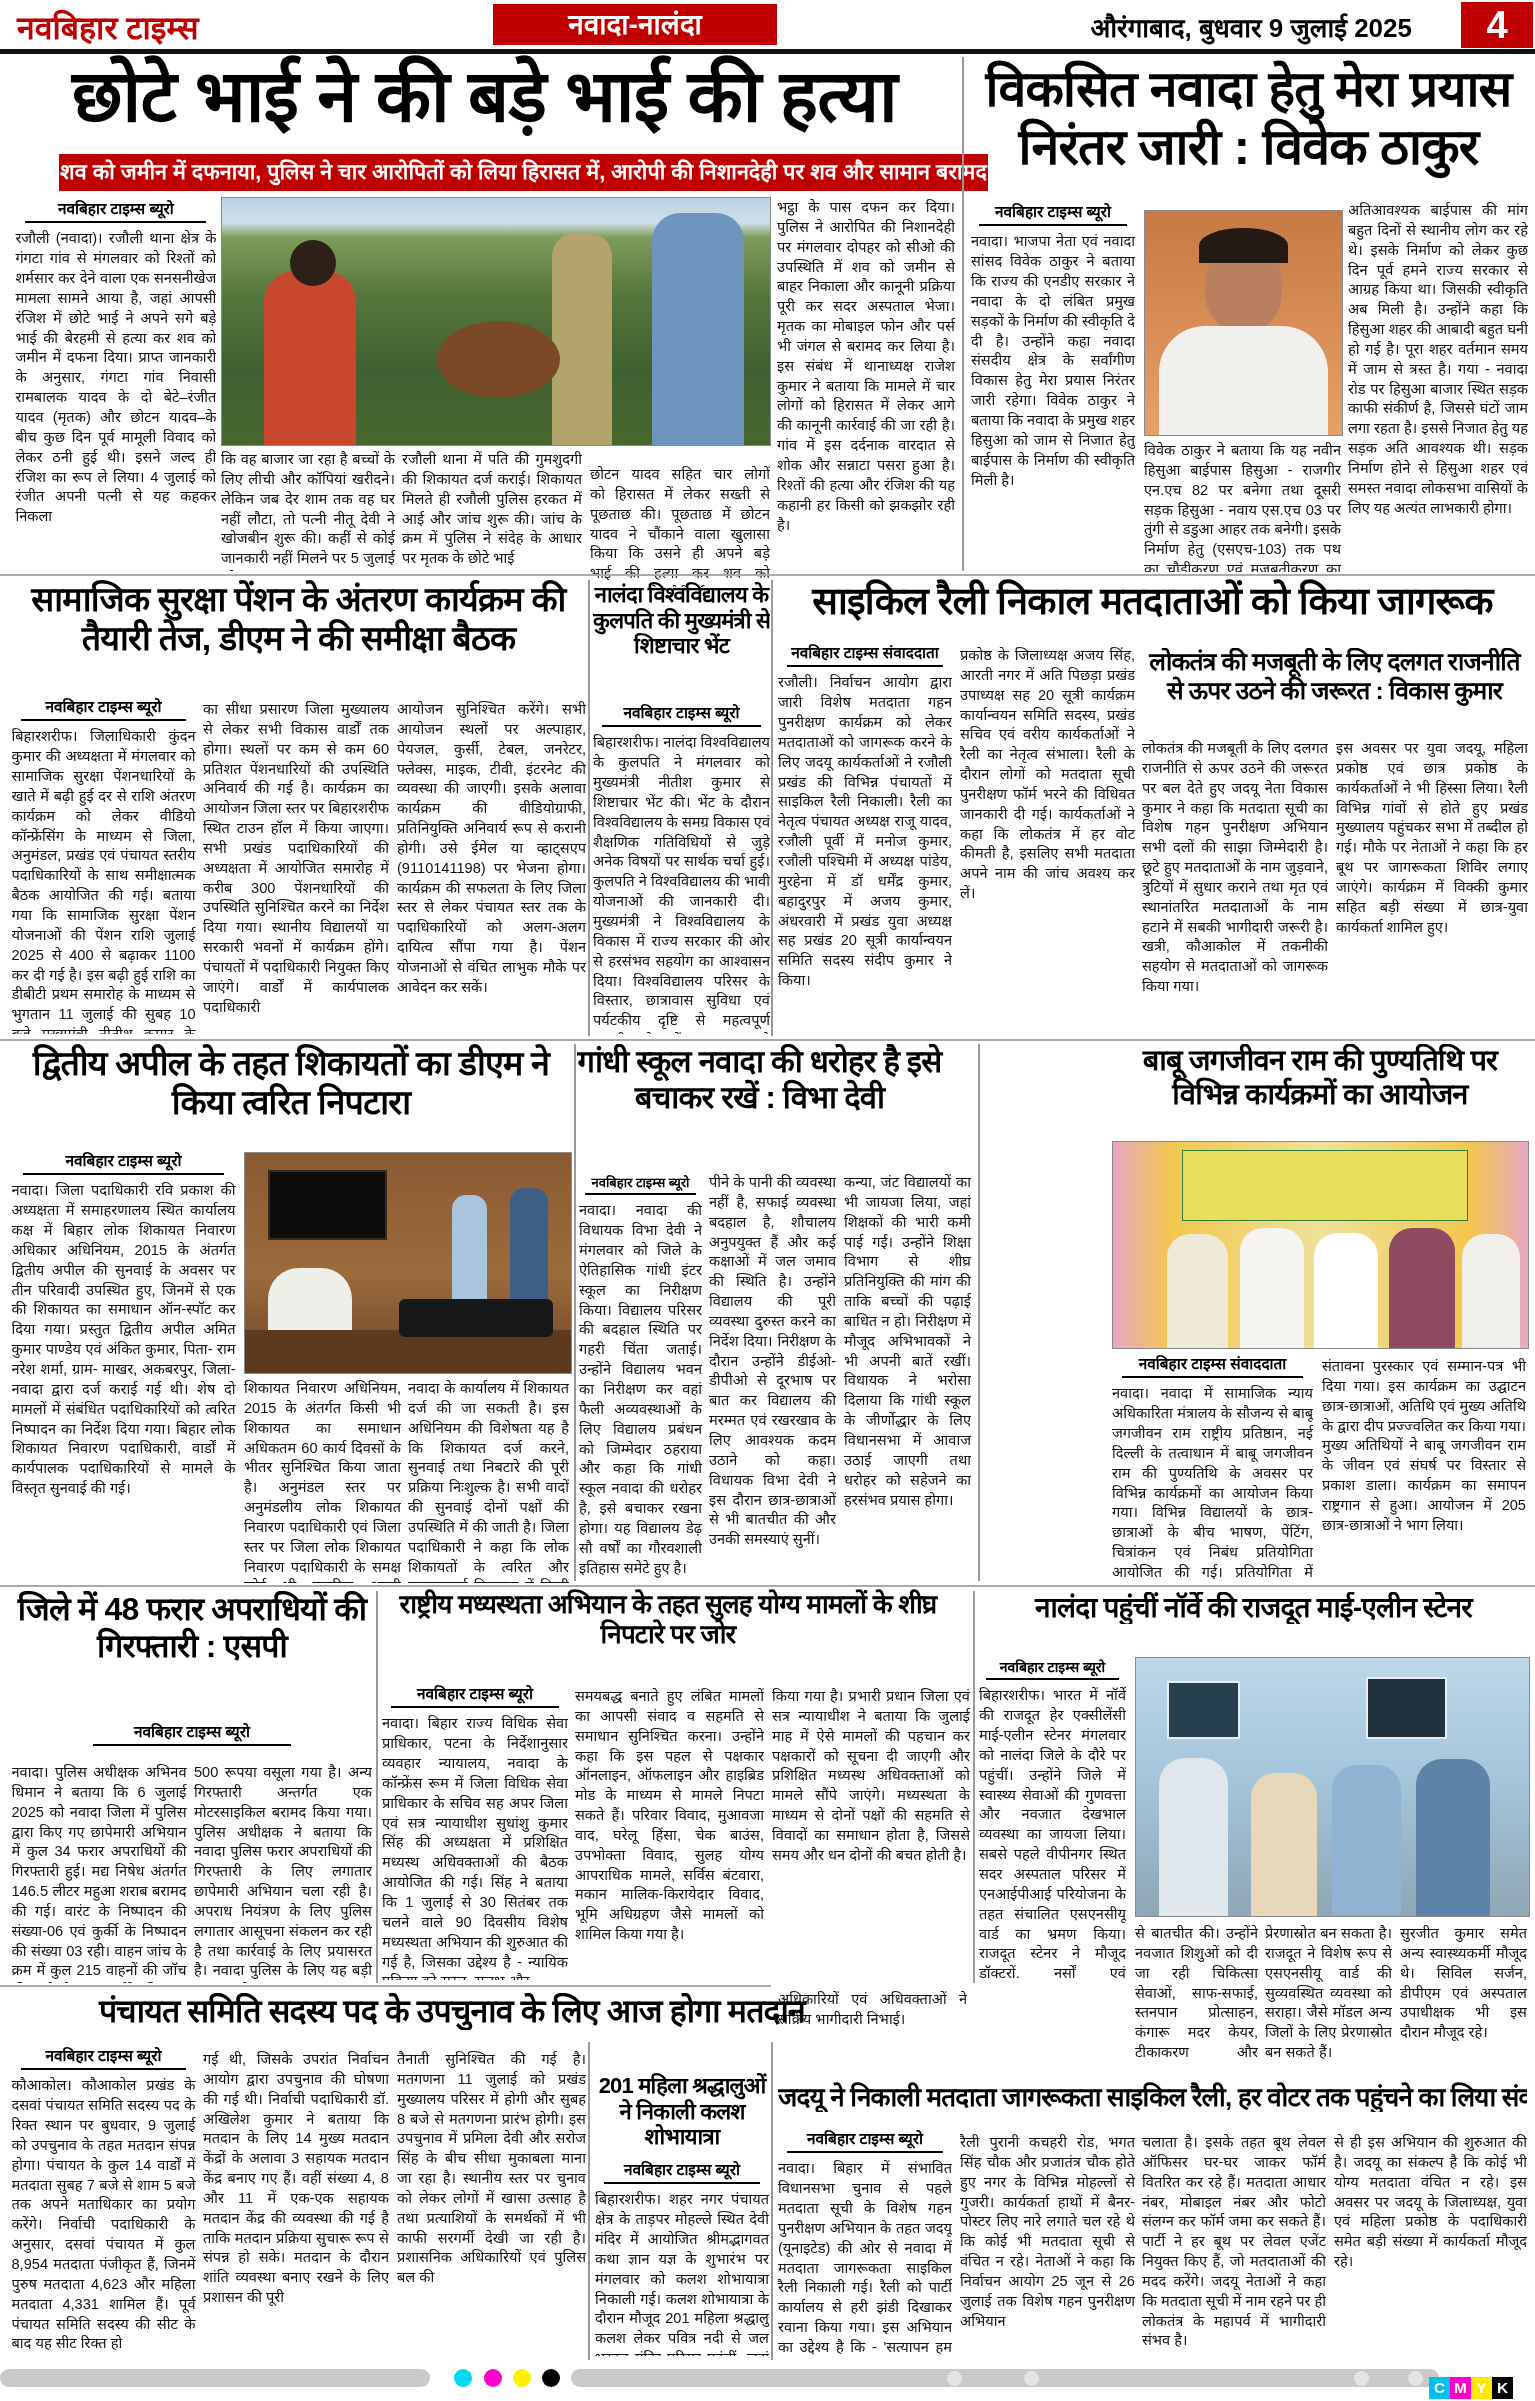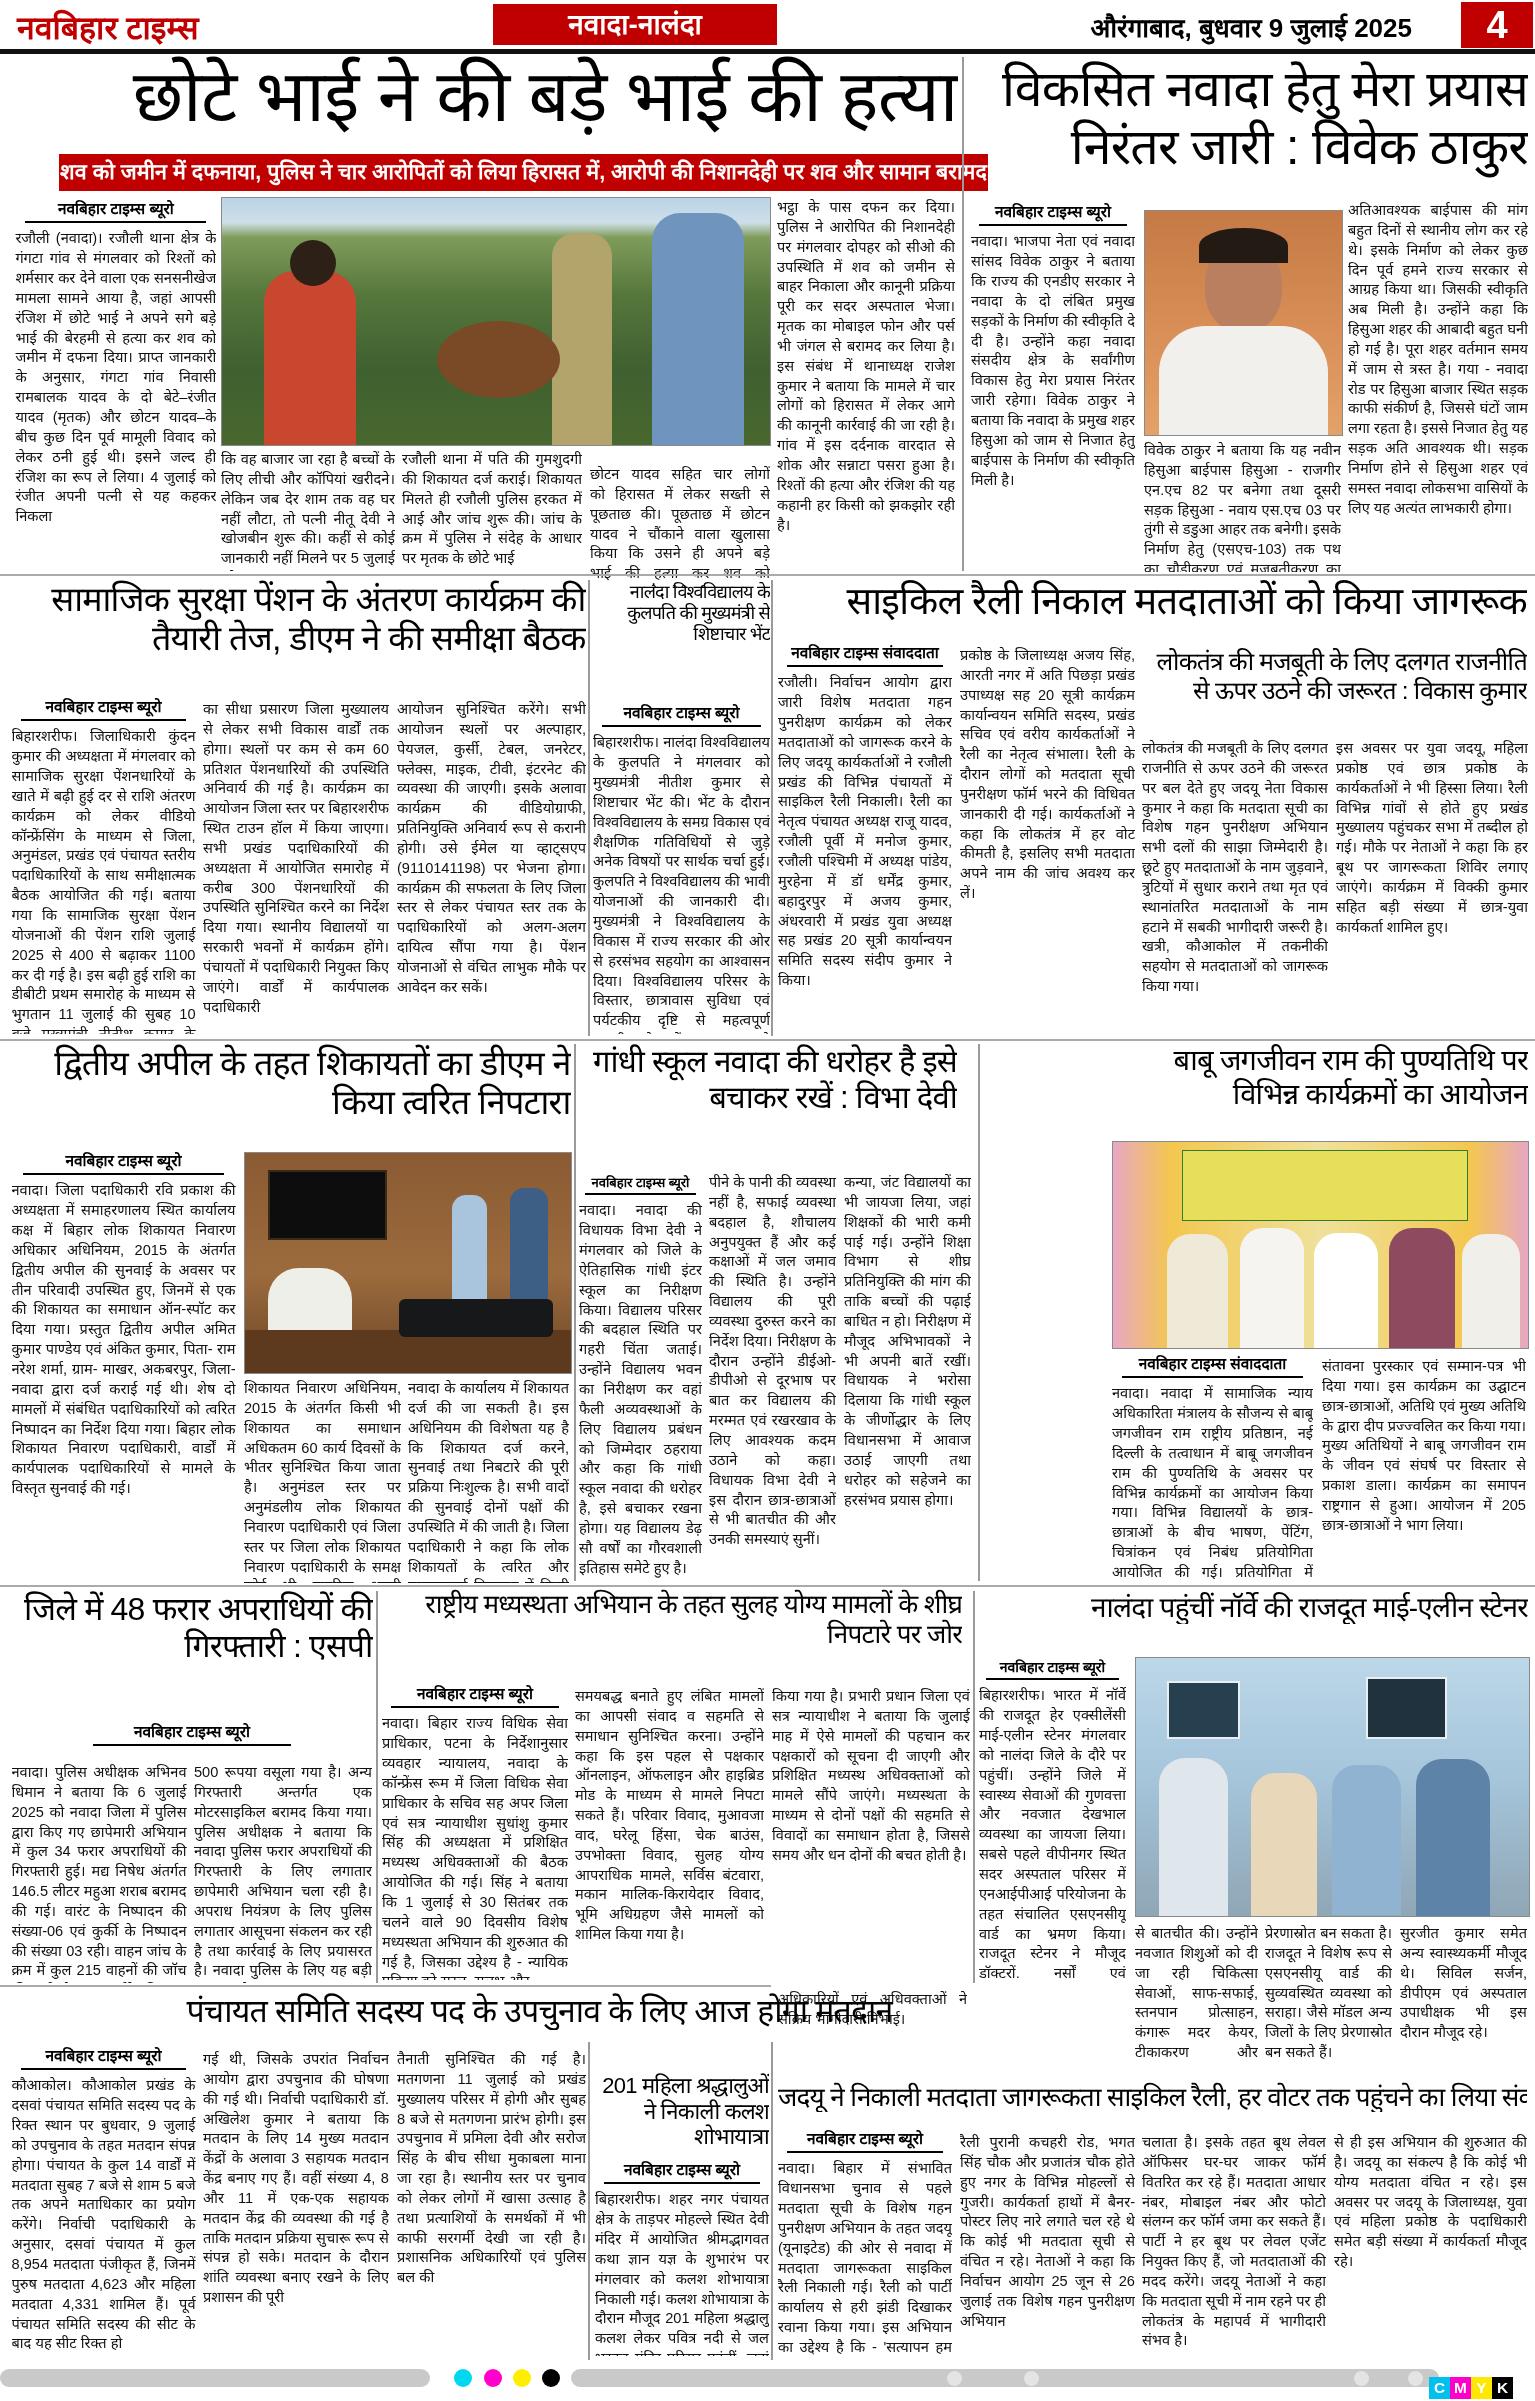--- a/index.html
+++ b/index.html
@@ -1,19 +1,19 @@
 <!DOCTYPE html>
 <html lang="hi" style="font-size:12.3px"><head>
 <meta charset="utf-8">
 <style>
   html,body{margin:0;padding:0;}
   body{width:1535px;height:2401px;position:relative;background:#ffffff;
        font-family:"Liberation Sans","DejaVu Sans",sans-serif;color:#000;}
   .abs{position:absolute;}
-  .hl{font-weight:normal;color:#000;text-align:right;line-height:1.16;letter-spacing:-0.8px;}
+  .hl{font-weight:bold;color:#000;text-align:center;line-height:1.16;letter-spacing:-0.8px;}
   .body-col{font-size:14.6px;line-height:1.36;text-align:justify;overflow:hidden;color:#101010;word-break:break-word;}
   .byline{font-weight:bold;text-align:center;font-size:15.4px;border-bottom:2.3px solid #000;
           padding-bottom:2.3px;margin:0 auto 6.1px auto;width:90%;}
   .redbar{background:#c00000;color:#fff;font-weight:bold;text-align:center;margin-left:32px;}
   .photo{position:absolute;border:0.8px solid #8a8a8a;overflow:hidden;}
   .vrule{background:#9a9a9a;width:1.5px;position:absolute;}
   .hrule{background:#aaaaaa;height:1.5px;position:absolute;}
   .fig{position:absolute;}
   .dot{position:absolute;border-radius:50%;}
   .cmyk{position:absolute;color:#fff;font-weight:bold;font-size:15.4px;text-align:center;line-height:21.5px;width:21px;height:21.5px;}
@@ -77,21 +77,21 @@
     <div class="byline">नवबिहार टाइम्स ब्यूरो</div>
     <div class="body-col" style="height:307px;">बिहारशरीफ। जिलाधिकारी कुंदन कुमार की अध्यक्षता में मंगलवार को सामाजिक सुरक्षा पेंशनधारियों के खाते में बढ़ी हुई दर से राशि अंतरण कार्यक्रम को लेकर वीडियो कॉन्फ्रेंसिंग के माध्यम से जिला, अनुमंडल, प्रखंड एवं पंचायत स्तरीय पदाधिकारियों के साथ समीक्षात्मक बैठक आयोजित की गई। बताया गया कि सामाजिक सुरक्षा पेंशन योजनाओं की पेंशन राशि जुलाई 2025 से 400 से बढ़ाकर 1100 कर दी गई है। इस बढ़ी हुई राशि का डीबीटी प्रथम समारोह के माध्यम से भुगतान 11 जुलाई की सुबह 10 बजे मुख्यमंत्री नीतीश कुमार के कार्यक्रम से किया जाएगा। मुख्यमंत्री के कार्यक्रम</div>
   </div>
   <div class="abs body-col" style="left:203px;top:700px;width:186px;height:338px;">का सीधा प्रसारण जिला मुख्यालय से लेकर सभी विकास वार्डों तक होगा। स्थलों पर कम से कम 60 प्रतिशत पेंशनधारियों की उपस्थिति अनिवार्य की गई है। कार्यक्रम का आयोजन जिला स्तर पर बिहारशरीफ स्थित टाउन हॉल में किया जाएगा। सभी प्रखंड पदाधिकारियों की अध्यक्षता में आयोजित समारोह में करीब 300 पेंशनधारियों की उपस्थिति सुनिश्चित करने का निर्देश दिया गया। स्थानीय विद्यालयों या सरकारी भवनों में कार्यक्रम होंगे। पंचायतों में पदाधिकारी नियुक्त किए जाएंगे। वार्डों में कार्यपालक पदाधिकारी</div>
   <div class="abs body-col" style="left:397px;top:700px;width:189px;height:338px;">आयोजन सुनिश्चित करेंगे। सभी आयोजन स्थलों पर अल्पाहार, पेयजल, कुर्सी, टेबल, जनरेटर, फ्लेक्स, माइक, टीवी, इंटरनेट की व्यवस्था की जाएगी। इसके अलावा कार्यक्रम की वीडियोग्राफी, प्रतिनियुक्ति अनिवार्य रूप से करानी होगी। उसे ईमेल या व्हाट्सएप (9110141198) पर भेजना होगा। कार्यक्रम की सफलता के लिए जिला स्तर से लेकर पंचायत स्तर तक के पदाधिकारियों को अलग-अलग दायित्व सौंपा गया है। पेंशन योजनाओं से वंचित लाभुक मौके पर आवेदन कर सकें।</div>
 </div>
 
 <div class="vrule" style="left:588px;top:580px;height:456px;"></div>
 
 <div>
-  <div class="abs hl" style="left:593px;top:582px;width:177px;height:114px;font-size:18px;overflow:hidden;">नालंदा विश्वविद्यालय के कुलपति की मुख्यमंत्री से शिष्टाचार भेंट</div>
+  <div class="abs hl" style="left:593px;top:582px;width:177px;height:114px;font-size:22px;overflow:hidden;">नालंदा विश्वविद्यालय के कुलपति की मुख्यमंत्री से शिष्टाचार भेंट</div>
   <div class="abs" style="left:593px;top:702px;width:177px;height:336px;">
     <div class="byline">नवबिहार टाइम्स ब्यूरो</div>
     <div class="body-col" style="height:301px;">बिहारशरीफ। नालंदा विश्वविद्यालय के कुलपति ने मंगलवार को मुख्यमंत्री नीतीश कुमार से शिष्टाचार भेंट की। भेंट के दौरान विश्वविद्यालय के समग्र विकास एवं शैक्षणिक गतिविधियों से जुड़े अनेक विषयों पर सार्थक चर्चा हुई। कुलपति ने विश्वविद्यालय की भावी योजनाओं की जानकारी दी। मुख्यमंत्री ने विश्वविद्यालय के विकास में राज्य सरकार की ओर से हरसंभव सहयोग का आश्वासन दिया। विश्वविद्यालय परिसर के विस्तार, छात्रावास सुविधा एवं पर्यटकीय दृष्टि से महत्वपूर्ण राजगीर क्षेत्र में आवागमन को सुगम बनाने वाला मार्ग भी चर्चा का विषय रहा।</div>
   </div>
 </div>
 
 <div class="vrule" style="left:771px;top:580px;height:456px;"></div>
 
 <div>
   <div class="abs hl" style="left:778px;top:579px;width:749px;font-size:38px;white-space:nowrap;overflow:hidden;">साइकिल रैली निकाल मतदाताओं को किया जागरूक</div>

